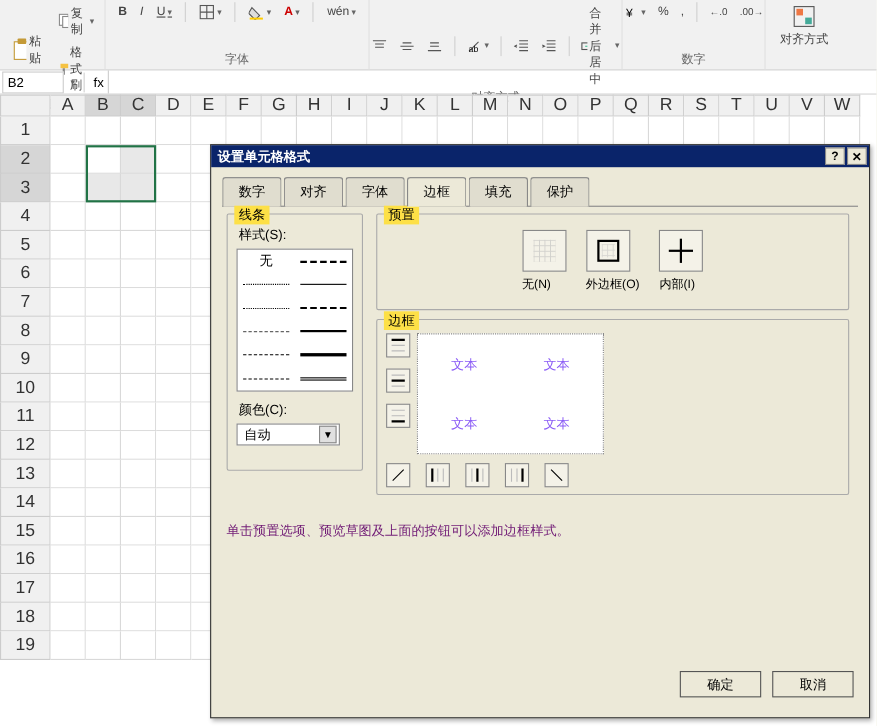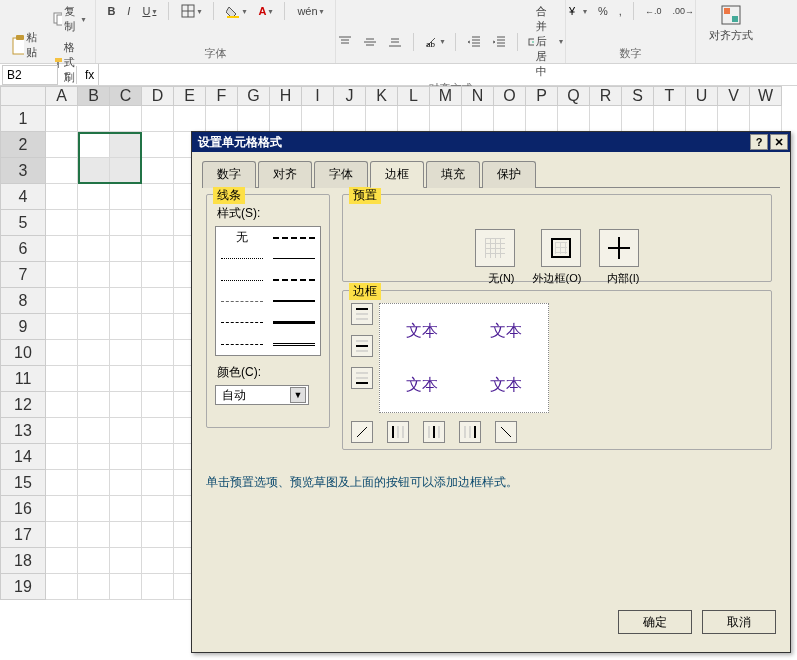--- a/index.html
+++ b/index.html
@@ -74,21 +74,21 @@
 .ln-thick { border-top: 3px solid #000; }
 .ln-dash { border-top: 2px dashed #000; }
 .ln-double { border-top: 3px double #000; }
 
 .color-label { font-size: 12px; margin: 8px 0 4px 2px; }
 .color-dd { width: 94px; height: 20px; border: 1px solid #888; background: #fff; display: flex; align-items: center; justify-content: space-between; padding: 0 2px 0 6px; cursor: pointer; }
 .dd-arrow { width: 16px; height: 16px; background: #e0e0e0; border: 1px solid #888; display: flex; align-items: center; justify-content: center; font-size: 9px; }
 
 
 .preset-row { display: flex; gap: 18px; justify-content: center; margin-top: 6px; }
-.preset-item { display: flex; flex-direction: column; align-items: flex-end; gap: 4px; margin-top: 20px; }
+.preset-item { display: flex; flex-direction: column; align-items: flex-start; gap: 4px; }
 .preset-btn { width: 40px; height: 38px; border: 1px solid #888; background: #f4f2e8; display: flex; align-items: center; justify-content: center; cursor: pointer; }
 .preset-lbl { font-size: 11px; }
 
 .pic-none { width: 20px; height: 20px; background-image:
   linear-gradient(#bbb 1px, transparent 1px),
   linear-gradient(90deg, #bbb 1px, transparent 1px);
   background-size: 5px 5px; opacity: .6; }
 .pic-outer { width: 20px; height: 20px; border: 2px solid #000; position: relative; }
 .pic-outer::before { content: ""; position: absolute; inset: 2px; background-image:
   linear-gradient(#bbb 1px, transparent 1px),
@@ -97,24 +97,24 @@
 .pic-inner { width: 22px; height: 22px; position: relative; }
 .pic-inner::before, .pic-inner::after { content: ""; position: absolute; background: #000; }
 .pic-inner::before { left: 50%; top: 0; bottom: 0; width: 2px; transform: translateX(-50%); }
 .pic-inner::after { top: 50%; left: 0; right: 0; height: 2px; transform: translateY(-50%); }
 
 
 .border-edit { display: flex; gap: 6px; margin-top: 4px; }
 .border-side-col { display: flex; flex-direction: column; gap: 10px; }
 .bbtn { width: 22px; height: 22px; border: 1px solid #888; background: #f4f2e8; cursor: pointer; display: flex; align-items: center; justify-content: center; }
 .preview-box { width: 170px; height: 110px; background: #fff; border: 1px dotted #888; position: relative; display: grid; grid-template-columns: 1fr 1fr; grid-template-rows: 1fr 1fr; }
-.pv-cell { display: flex; align-items: center; justify-content: center; font-size: 16px; color: #4c1d95; }
+.pv-cell { display: flex; align-items: center; justify-content: center; font-size: 12px; color: #8b5cf6; }
 .border-bottom-row { display: flex; gap: 14px; margin-top: 8px; margin-left: 0; }
 
-.helptext { position: absolute; left: 4px; top: 286px; font-size: 12px; color: #0c4a6e; }
+.helptext { position: absolute; left: 4px; top: 286px; font-size: 12px; color: #701a75; }
 
 .dlg-footer { display: flex; justify-content: flex-end; gap: 10px; padding: 8px 4px; }
 .dlg-btn { width: 74px; height: 24px; border: 1px solid #555; background: #ece9d8; cursor: pointer; font-size: 12px; }
 
 
 svg { display: block; }
 </style>
 </head>
 <body>
 

